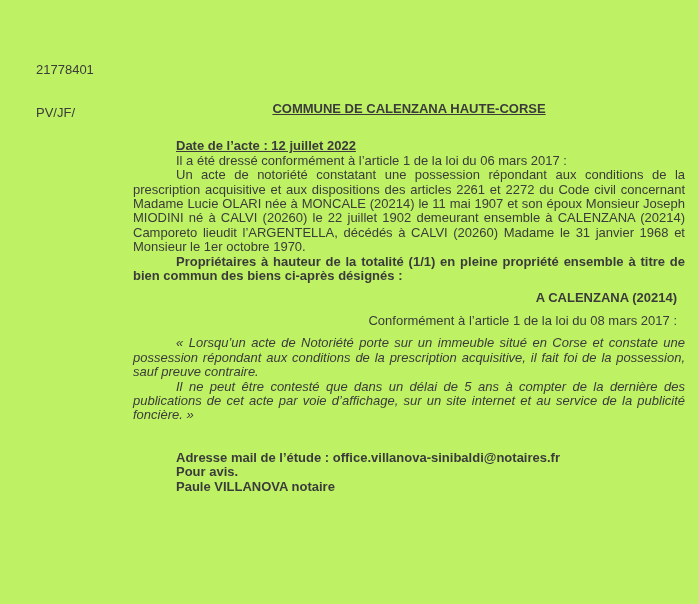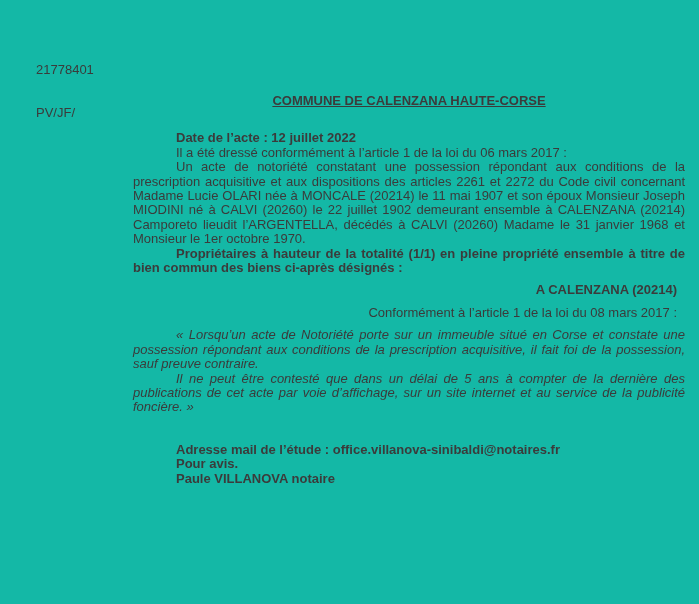--- a/index.html
+++ b/index.html
@@ -11,55 +11,56 @@
     height: 604px;
     background: #ffffff;
     font-family: "Liberation Sans", "DejaVu Sans", sans-serif;
     color: #3b3b3b;
     overflow: hidden;
   }
   .doc-page {
     position: relative;
     width: 699px;
     height: 604px;
-    background: #14b8a6;
+    background: #bef264;
   }
   .ref-block {
     position: absolute;
     left: 36px;
     top: 34px;
     font-size: 13px;
     line-height: 14.4px;
     white-space: pre;
   }
   .content {
     position: absolute;
     left: 133px;
     top: 86px;
     width: 552px;
     font-size: 13px;
     line-height: 14.4px;
   }
   .title-line {
     text-align: center;
     font-weight: bold;
-    margin: 8px;
+    margin: 16px;
   }
   .title-line + .title-line {
     margin-top: 14px;
   }
   .title-line .u {
     text-decoration: underline;
   }
   .date-line {
     margin: 23px 0 0 0;
     font-weight: bold;
     text-indent: 43px;
   }
   .date-line .u {
+    text-decoration: underline;
   }
   p.para {
     margin: 0;
     text-align: justify;
     text-indent: 43px;
   }
   p.para.bold {
     font-weight: bold;
   }
   p.para.italic {

